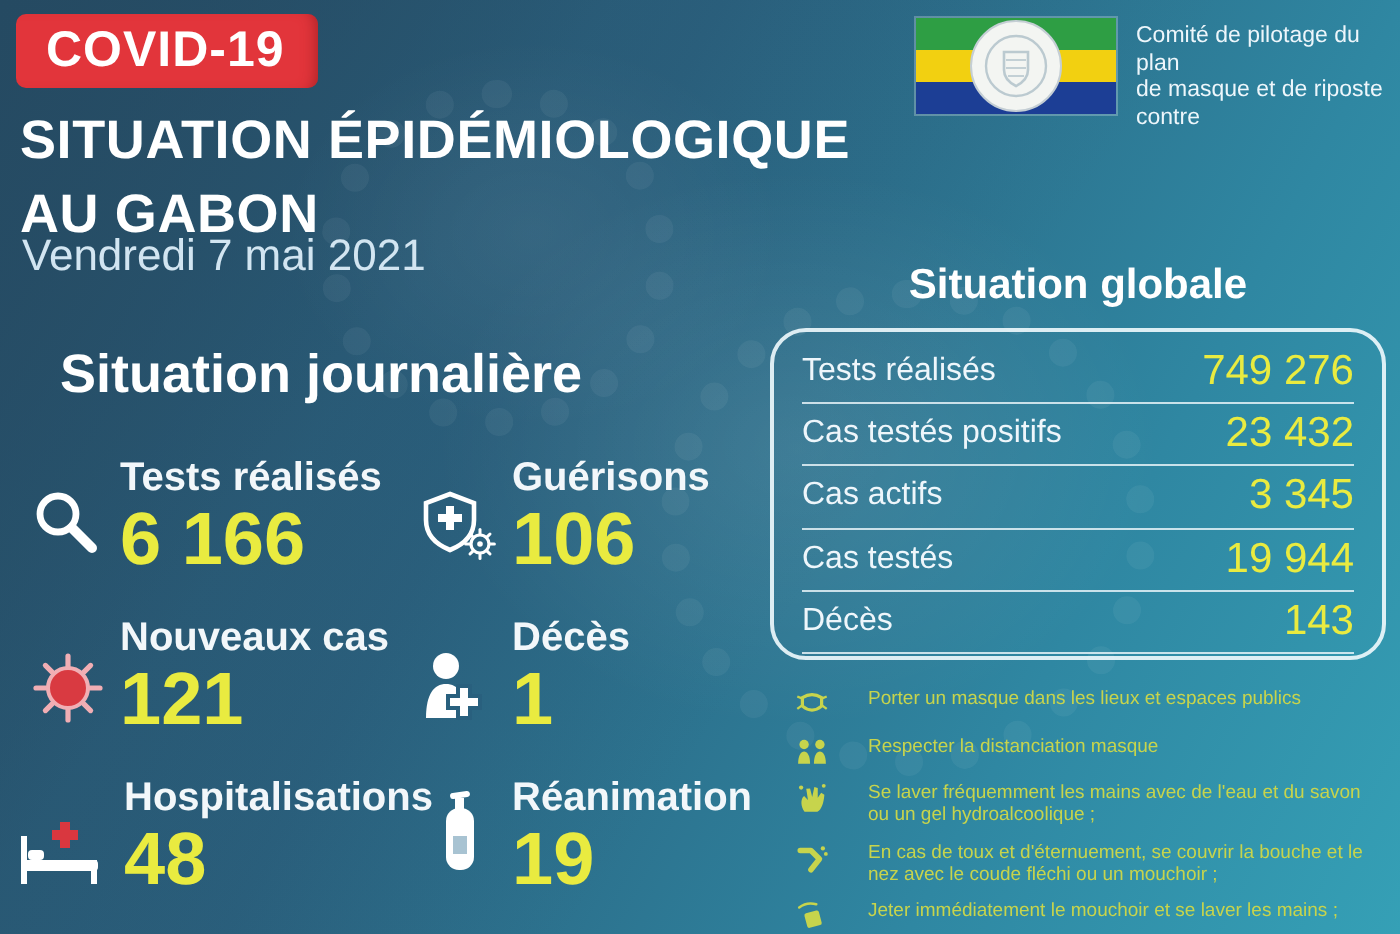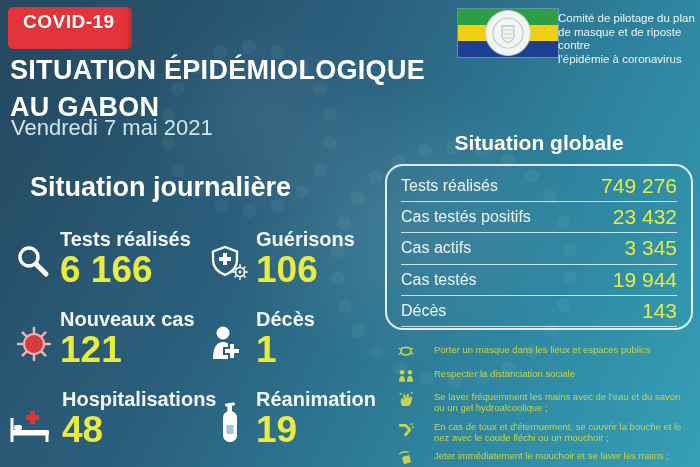--- a/index.html
+++ b/index.html
@@ -9,30 +9,30 @@
     background:
       radial-gradient(ellipse 260px 200px at 57% 48%, rgba(255,255,255,0.09), rgba(255,255,255,0) 70%),
       radial-gradient(ellipse 180px 140px at 38% 25%, rgba(255,255,255,0.06), rgba(255,255,255,0) 70%),
       linear-gradient(125deg,#254a62 0%, #29587426 30%, rgba(0,0,0,0) 60%),
       linear-gradient(118deg,#264c64 0%, #2a5f7c 38%, #2f87a2 74%, #35a0b6 100%);
   }
   .wm{position:absolute;border-radius:50%;border:14px dotted rgba(255,255,255,0.05);}
   
   .badge{
     position:absolute;left:8px;top:7px;background:#e2353b;color:#fff;
-    font-weight:bold;font-size:19px;letter-spacing:0.5px;
-    padding:4px 17px 16px 15px;border-radius:5px;
+    font-weight:bold;font-size:25px;letter-spacing:0.5px;
+    padding:4px 17px 4px 15px;border-radius:5px;
     box-shadow:inset -6px 0 8px -6px #9c1e22;
   }
   
   .title{position:absolute;left:10px;top:52px;color:#ffffff;font-weight:bold;
     font-size:27px;letter-spacing:0.3px;line-height:37px;width:420px;}
   .date{position:absolute;left:11px;top:115px;color:#d2e5f1;font-size:22px;font-weight:400;}
   
-  .logo{position:absolute;left:458px;top:9px;display:flex;}
+  .logo{position:absolute;left:458px;top:9px;display:flex;gap:10px;}
   .flag{position:relative;width:100px;height:48px;flex:none;box-shadow:0 0 0 1px rgba(255,255,255,0.25);}
   .flag .s1{height:16px;background:#2e9e44;}
   .flag .s2{height:16px;background:#f2d011;}
   .flag .s3{height:16px;background:#1c3e95;}
   .emblem{position:absolute;left:50%;top:50%;transform:translate(-50%,-50%);
     width:44px;height:44px;border-radius:50%;background:#f3f5f2;border:1px solid #c4ced4;
     display:flex;align-items:center;justify-content:center;}
   .emblem svg{opacity:0.55;}
   .logo-text{color:#edf6fb;font-size:11.5px;line-height:13.5px;padding-top:3px;}
   
@@ -76,21 +76,20 @@
         <svg width="34" height="34" viewBox="0 0 34 34">
           <circle cx="17" cy="17" r="15" fill="none" stroke="#8fa7b5" stroke-width="1.2"></circle>
           <path d="M11 10 h12 v9 c0 4 -3 6.5 -6 8 c-3 -1.5 -6 -4 -6 -8 z" fill="none" stroke="#8fa7b5" stroke-width="1.3"></path>
           <path d="M12 14 h10 M12 18 h10 M13 22 h8" stroke="#9db3bf" stroke-width="1"></path>
         </svg>
       </div>
     </div>
     <div class="logo-text">
       <div>Comité de pilotage du plan</div>
       <div>de masque et de riposte contre</div>
-      <div>l'épidémie à coronavirus</div>
     </div>
   </div>
 
   <div class="title">
     <div>SITUATION ÉPIDÉMIOLOGIQUE</div>
     <div>AU GABON</div>
   </div>
   <div class="date">Vendredi 7 mai 2021</div>
 
   <div class="daily-title">Situation journalière</div>
@@ -178,21 +177,21 @@
         <rect x="2" y="20" width="38" height="5.5" rx="2" fill="#fff"></rect>
         <line x1="38" y1="20" x2="38" y2="32" stroke="#fff" stroke-width="3"></line>
       </svg>
     </div>
     <div>
       <div class="stat-label">Hospitalisations</div>
       <div class="stat-value">48</div>
     </div>
   </div>
 
-  <div class="stat" style="left:208px;top:388px;">
+  <div class="stat" style="left:208px;top:388px;align-items:center;">
     <div class="stat-icon">
       <svg width="22" height="42" viewBox="0 0 22 42">
         <rect x="6" y="1" width="10" height="3" rx="1.5" fill="#fff" transform="rotate(-8 11 2.5)"></rect>
         <rect x="8.5" y="4" width="4.5" height="6" fill="#fff"></rect>
         <rect x="4" y="9" width="14" height="31" rx="6.5" fill="#fff"></rect>
         <rect x="7.5" y="23" width="7" height="9" fill="#a8c3d2"></rect>
       </svg>
     </div>
     <div>
       <div class="stat-label">Réanimation</div>
@@ -234,21 +233,21 @@
     </div>
     <div class="rec">
       <svg class="rec-icon" viewBox="0 0 15 15">
         <g fill="#c7d44c">
           <circle cx="3.8" cy="4" r="2.2"></circle>
             <path d="M1 13 C1 9 2.4 7.3 3.8 7.3 C5.2 7.3 6.6 9 6.6 13 Z"></path>
           <circle cx="11.2" cy="4" r="2.2"></circle>
             <path d="M8.4 13 C8.4 9 9.8 7.3 11.2 7.3 C12.6 7.3 14 9 14 13 Z"></path>
         </g>
       </svg>
-      <div class="rec-text">Respecter la distanciation sociale</div>
+      <div class="rec-text">Respecter la distanciation masque</div>
     </div>
     <div class="rec">
       <svg class="rec-icon" viewBox="0 0 15 15">
         <path d="M4 14 C2.2 11.5 2 8 3.8 6.6 L5.6 8.4 L4.8 3.2 L6.6 3 L7.6 7 L8.6 2.4 L10.2 2.8 L10.2 7.4 L11.8 5 L13.3 6 C13 9.8 12 13 10 14 Z" fill="#c7d44c"></path>
         <circle cx="2.4" cy="2.6" r="1" fill="#c7d44c"></circle>
           <circle cx="13" cy="1.8" r="0.9" fill="#c7d44c"></circle>
       </svg>
       <div class="rec-text">Se laver fréquemment les mains avec de l'eau et du savon ou un gel hydroalcoolique ;</div>
     </div>
     <div class="rec">

